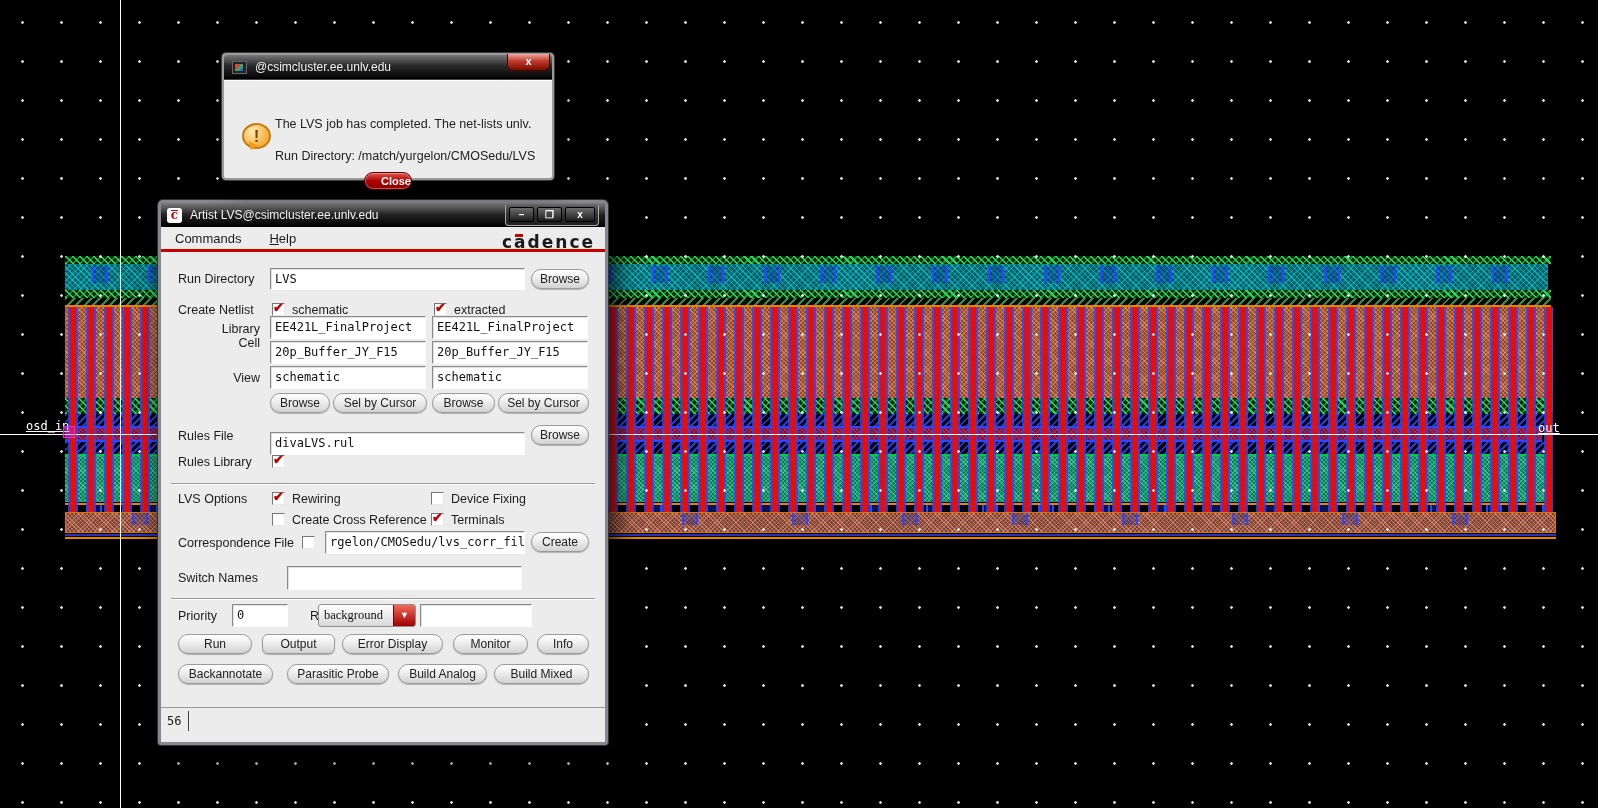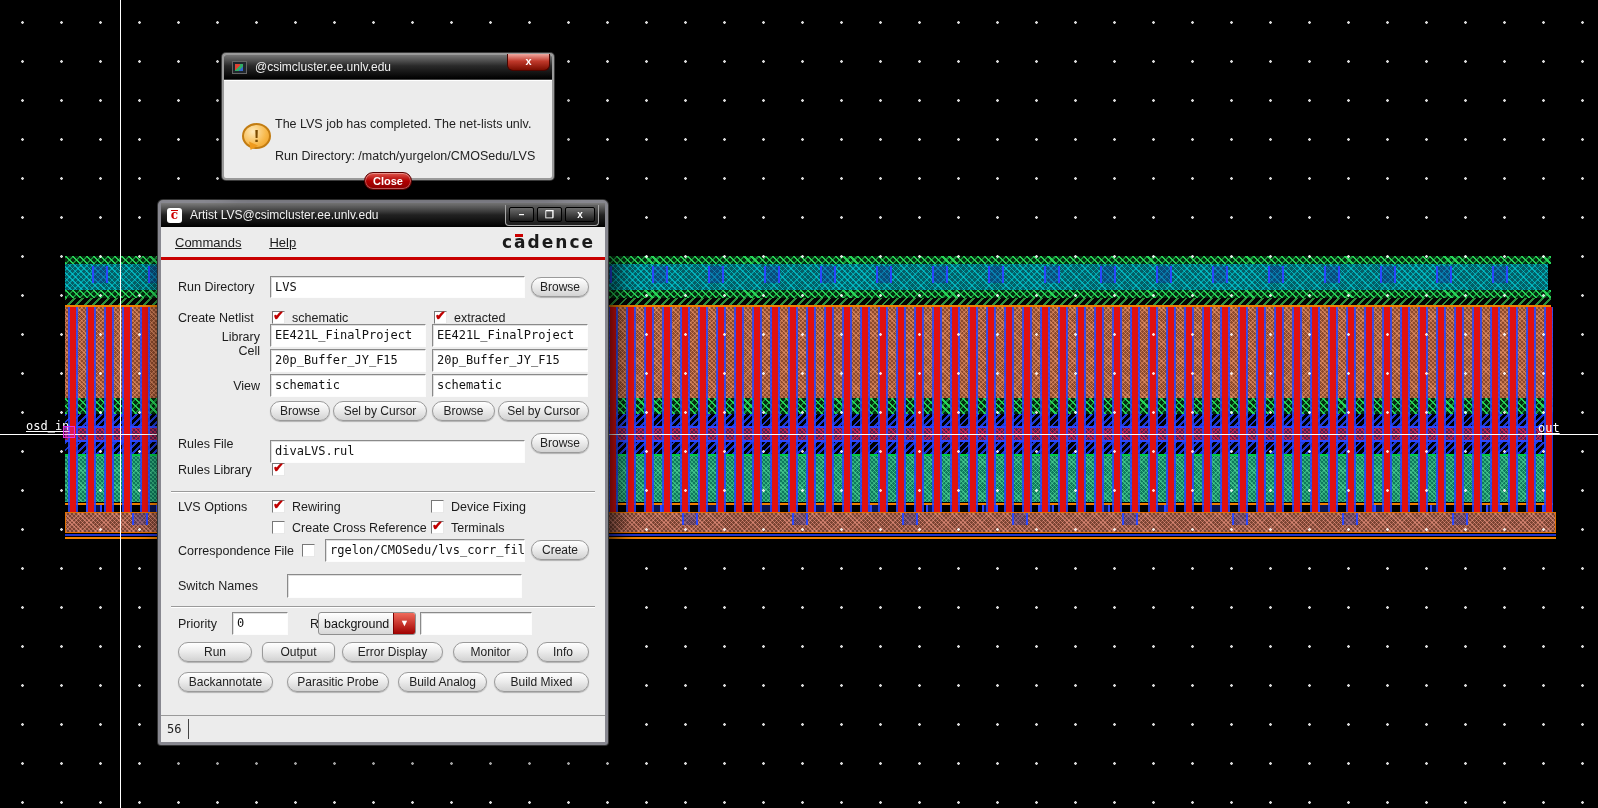--- a/index.html
+++ b/index.html
@@ -89,21 +89,21 @@
     background: radial-gradient(circle at 35% 30%, #ffe9b8, #f7b84a 60%, #ef9a1d);
     border:2px solid #c27c12; color:#7a4a00; font-weight:bold; font-size:17px;
     text-align:center; line-height:23px; }
   .warn-icon::after { content:""; position:absolute; left:2px; bottom:-8px;
     border:5px solid transparent; border-top:7px solid #ef9a1d; transform:rotate(25deg); }
   #dialog .msg { position:absolute; left:51px; color:#222; font-size:12.5px; white-space:nowrap; }
   #msg1 { top:36px; } #msg2 { top:68px; }
   #dialog-close-btn { position:absolute; left:50%; transform:translateX(-50%); top:91px;
     width:48px; height:18px; border-radius:9px; border:1px solid #570000;
     background: linear-gradient(#e0584e 0%, #b00000 50%, #8a0000 100%);
-    color:#fff; font-weight:bold; font-size:11px; text-align:center; line-height:16px;
+    color:#fff; font-weight:bold; font-size:11px; text-align:right; line-height:16px;
     box-shadow: inset 0 0 0 1px rgba(255,255,255,.35); cursor:pointer; }
 
   
   #lvswin { position:absolute; left:158px; top:200px; width:450px; height:545px; z-index:20;
     border:3px solid #87878f; border-radius:5px 5px 3px 3px; background:#ececec;
     box-shadow: 0 0 0 1px #333, 6px 12px 26px rgba(0,0,0,.85); }
   #lvswin .titlebar { position:relative; height:24px;
     background: linear-gradient(#7c7c7c 0%, #222 50%, #000 100%);
     display:flex; align-items:center; padding:0 6px; }
   .cadence-icon { width:15px; height:15px; background:#fff; border-radius:3px; position:relative;
@@ -111,22 +111,22 @@
   .cadence-icon i { font-style:normal; }
   .cadence-icon::after { content:""; position:absolute; left:4px; top:2px; width:7px; height:1.5px; background:#c00; }
   #lvswin .titlebar .title { color:#f2f2f2; font-size:12px; margin-left:8px; flex:1;
     white-space:nowrap; overflow:hidden; }
   .winctl { display:flex; gap:3px; background:rgba(80,80,80,.35); border:1px solid #aaa;
     border-top:none; border-radius:0 0 4px 4px; padding:2px 3px 3px; }
   .winbtn { width:25px; height:15px; border:1px solid #000; border-radius:2px;
     background: linear-gradient(#6e6e6e, #1c1c1c); color:#fff; font-size:10px; font-weight:bold;
     text-align:center; line-height:13px; cursor:pointer; }
   .winbtn.close { width:30px; }
-  #menubar { position:relative; height:30px; background:#ececec; display:flex; align-items:center;
-    padding:0 14px; color:#1c1c1c; font-size:13px;text-decoration:underline; }
+  #menubar { position:relative; height:22px; background:#ececec; display:flex; align-items:center;
+    padding:0 14px; color:#1c1c1c; font-size:13px; }
   .menu-item { margin-right:28px; cursor:pointer; }
   .underline-first { text-decoration:underline; }
   #brand { position:absolute; right:10px; top:5px; font-family:"DejaVu Sans", sans-serif;
     font-weight:bold; font-size:17px; letter-spacing:2px; color:#1a1a1a; }
   #brand .bar { position:absolute; top:2px; left:13px; width:8px; height:2.5px; background:#c00; }
   #redrule { height:3px; background:#c80000; }
   #form { position:relative; height:482px; background:#ececec; font-size:12.5px; color:#1c1c1c; }
   .lbl { position:absolute; white-space:nowrap; }
   .fld { position:absolute; background:#fff; border:1px solid;
     border-color:#8a8a8a #fdfdfd #fdfdfd #8a8a8a; box-shadow: inset 1px 1px 0 rgba(0,0,0,.12);
@@ -137,21 +137,21 @@
     text-align:right; display:flex; align-items:center; justify-content:center; cursor:pointer;
     box-shadow: 0 1px 1px rgba(0,0,0,.25); }
   .cb { position:absolute; width:13px; height:13px; background:#fff; border:1px solid;
     border-color:#777 #e8e8e8 #e8e8e8 #777; cursor:pointer; }
   .cb.checked::after { content:"\2714"; position:absolute; left:0px; top:-4px;
     color:#c00000; font-size:13px; font-weight:bold; }
   .divider { position:absolute; left:10px; right:10px; height:2px;
     border-top:1px solid #9a9a9a; border-bottom:1px solid #fff; }
   .combo { position:absolute; height:23px; border:1px solid #8f8f8f; border-radius:3px;
     background: linear-gradient(#fff, #d8d8d8); display:flex; align-items:center; cursor:pointer; }
-  .combo .txt { flex:1; padding-left:5px; font-size:12.5px; color:#111; }
+  .combo .txt { flex:1; padding-left:5px; font-size:12.5px; color:#111;font-family:Liberation Serif, serif; }
   .combo .arrow { width:22px; height:21px; border-left:1px solid #7a0000; border-radius:0 2px 2px 0;
     background: linear-gradient(#f06a5a, #a00000); color:#fff; font-size:9px; text-align:center;
     line-height:20px; }
   #statusbar { position:absolute; left:0; right:0; bottom:0; height:27px; background:#ececec;
     border-top:1px solid #9a9a9a; }
   #statusbar .num { position:absolute; left:6px; top:6px; font:12px "DejaVu Sans Mono", monospace; color:#222; }
   #statusbar .sep { position:absolute; left:27px; top:3px; bottom:3px; width:1px; background:#444; }
 </style>
 </head>
 <body>

